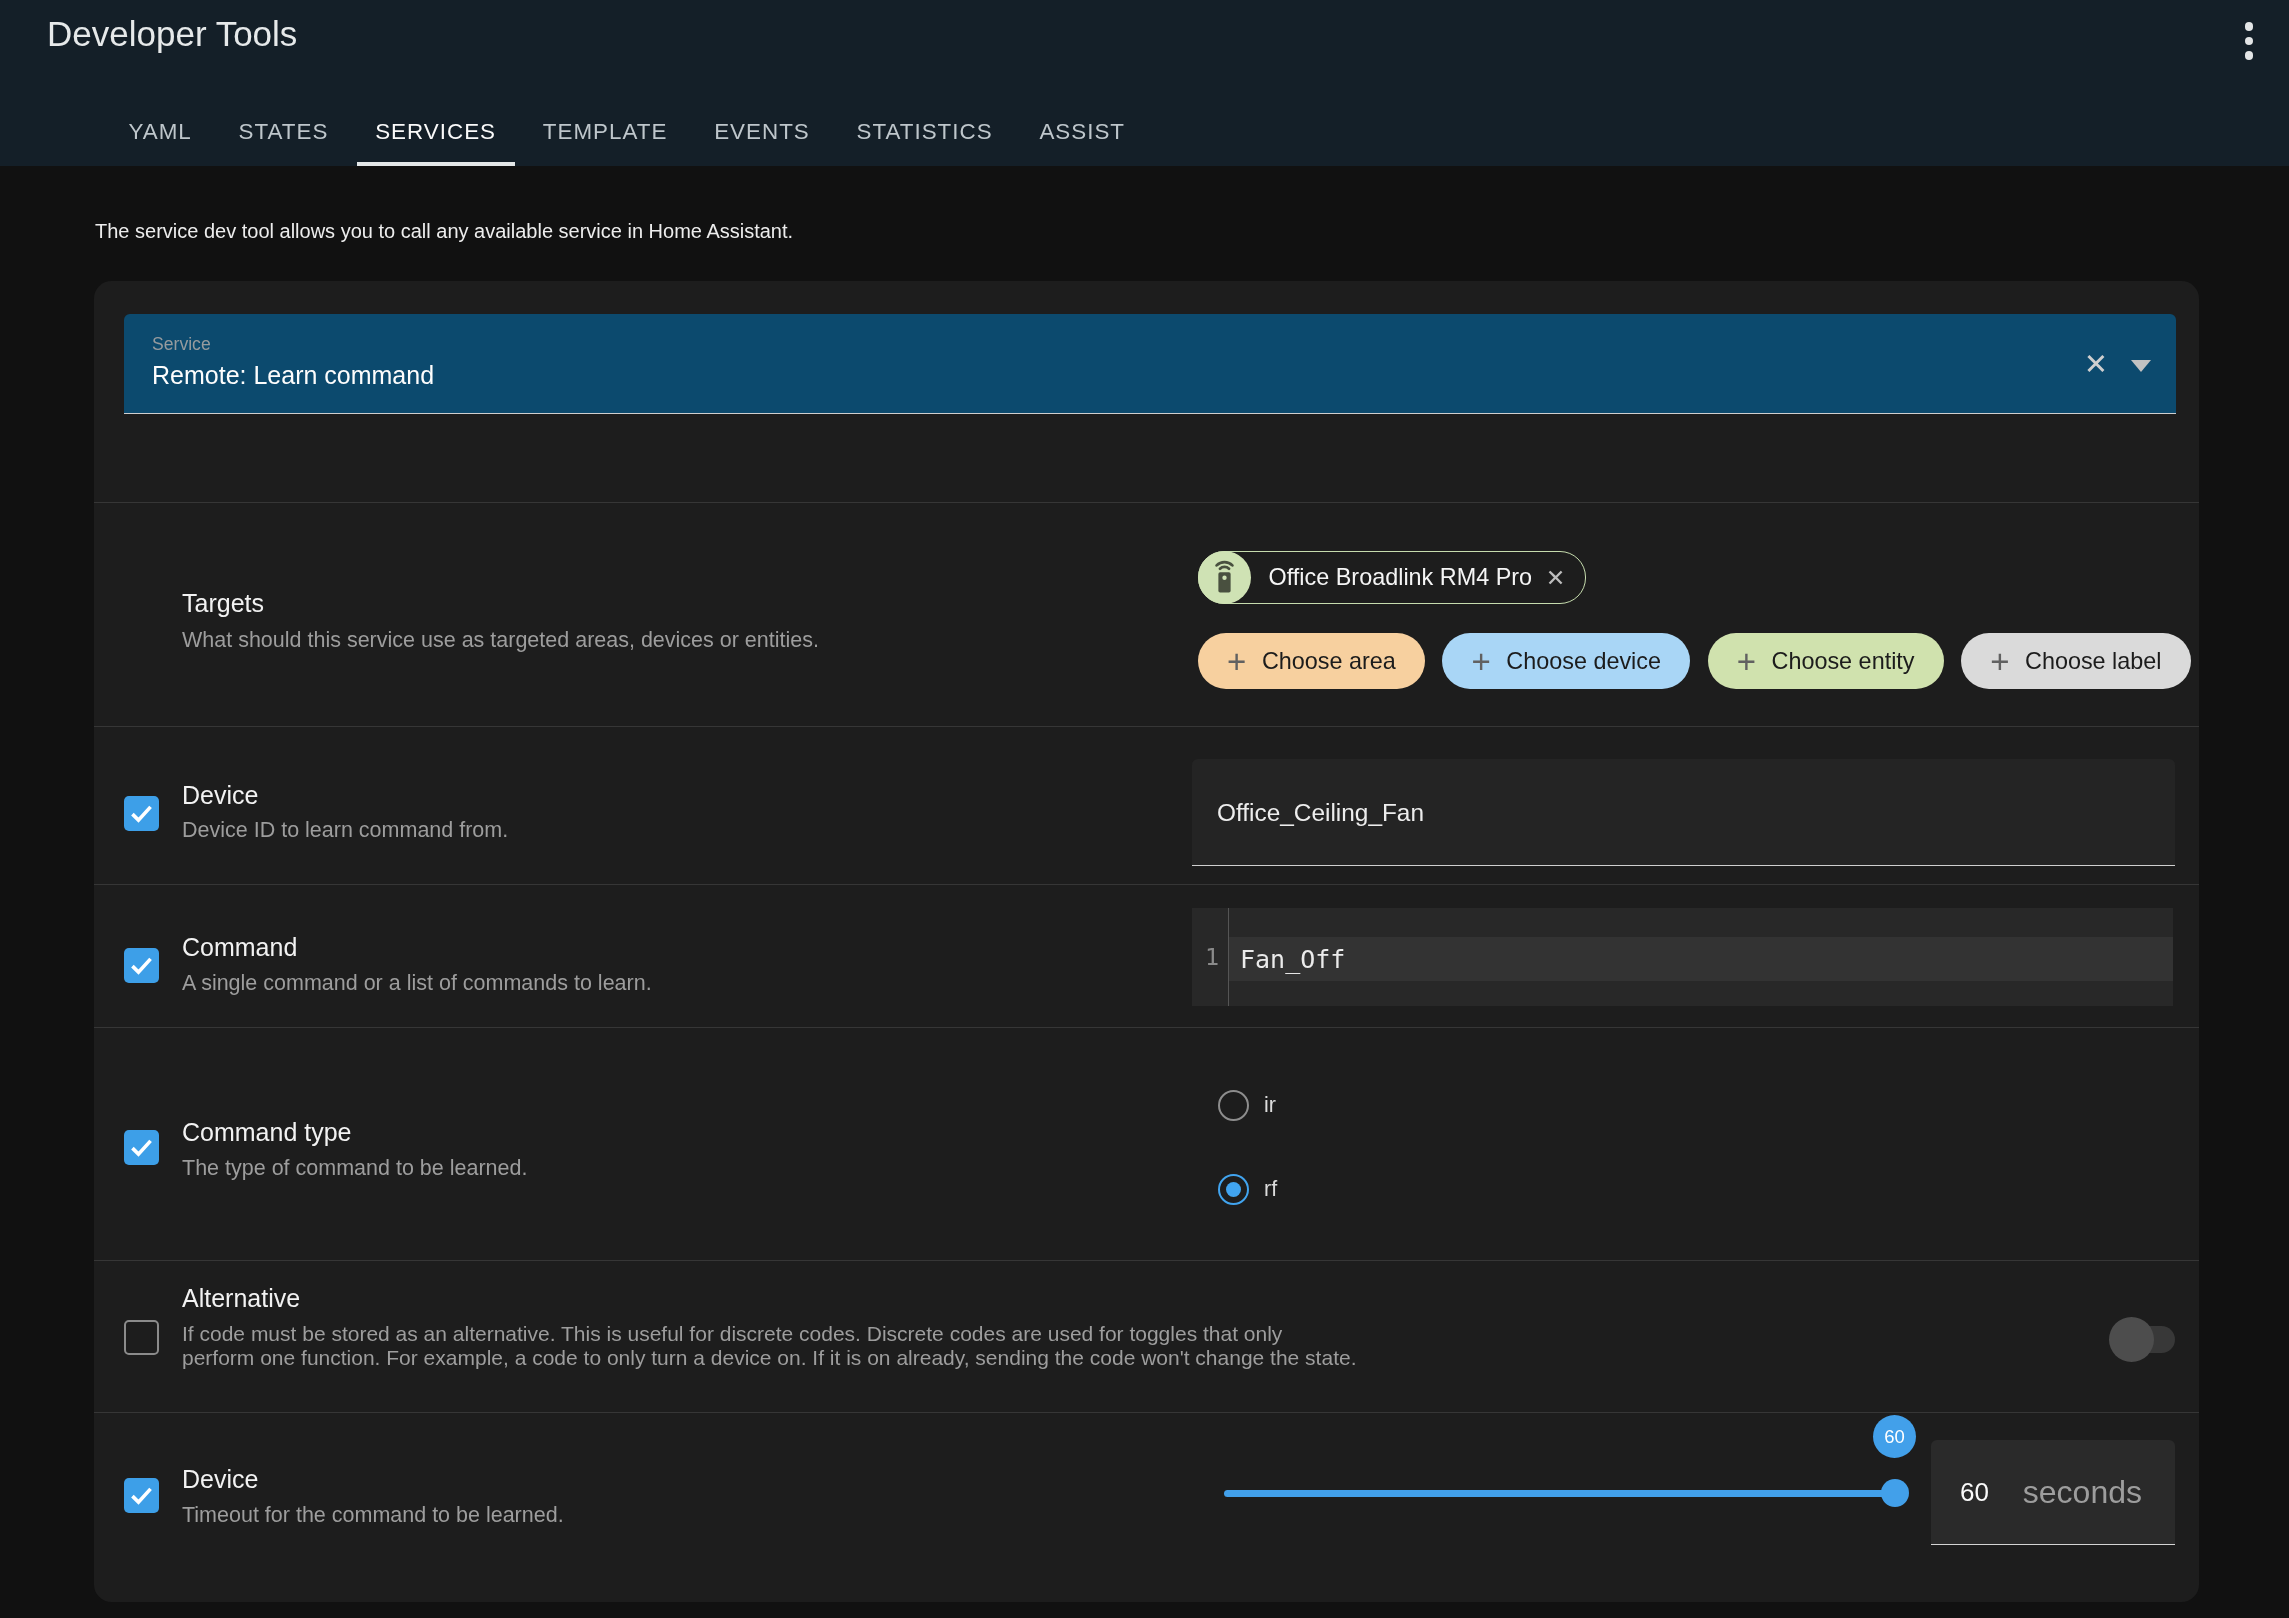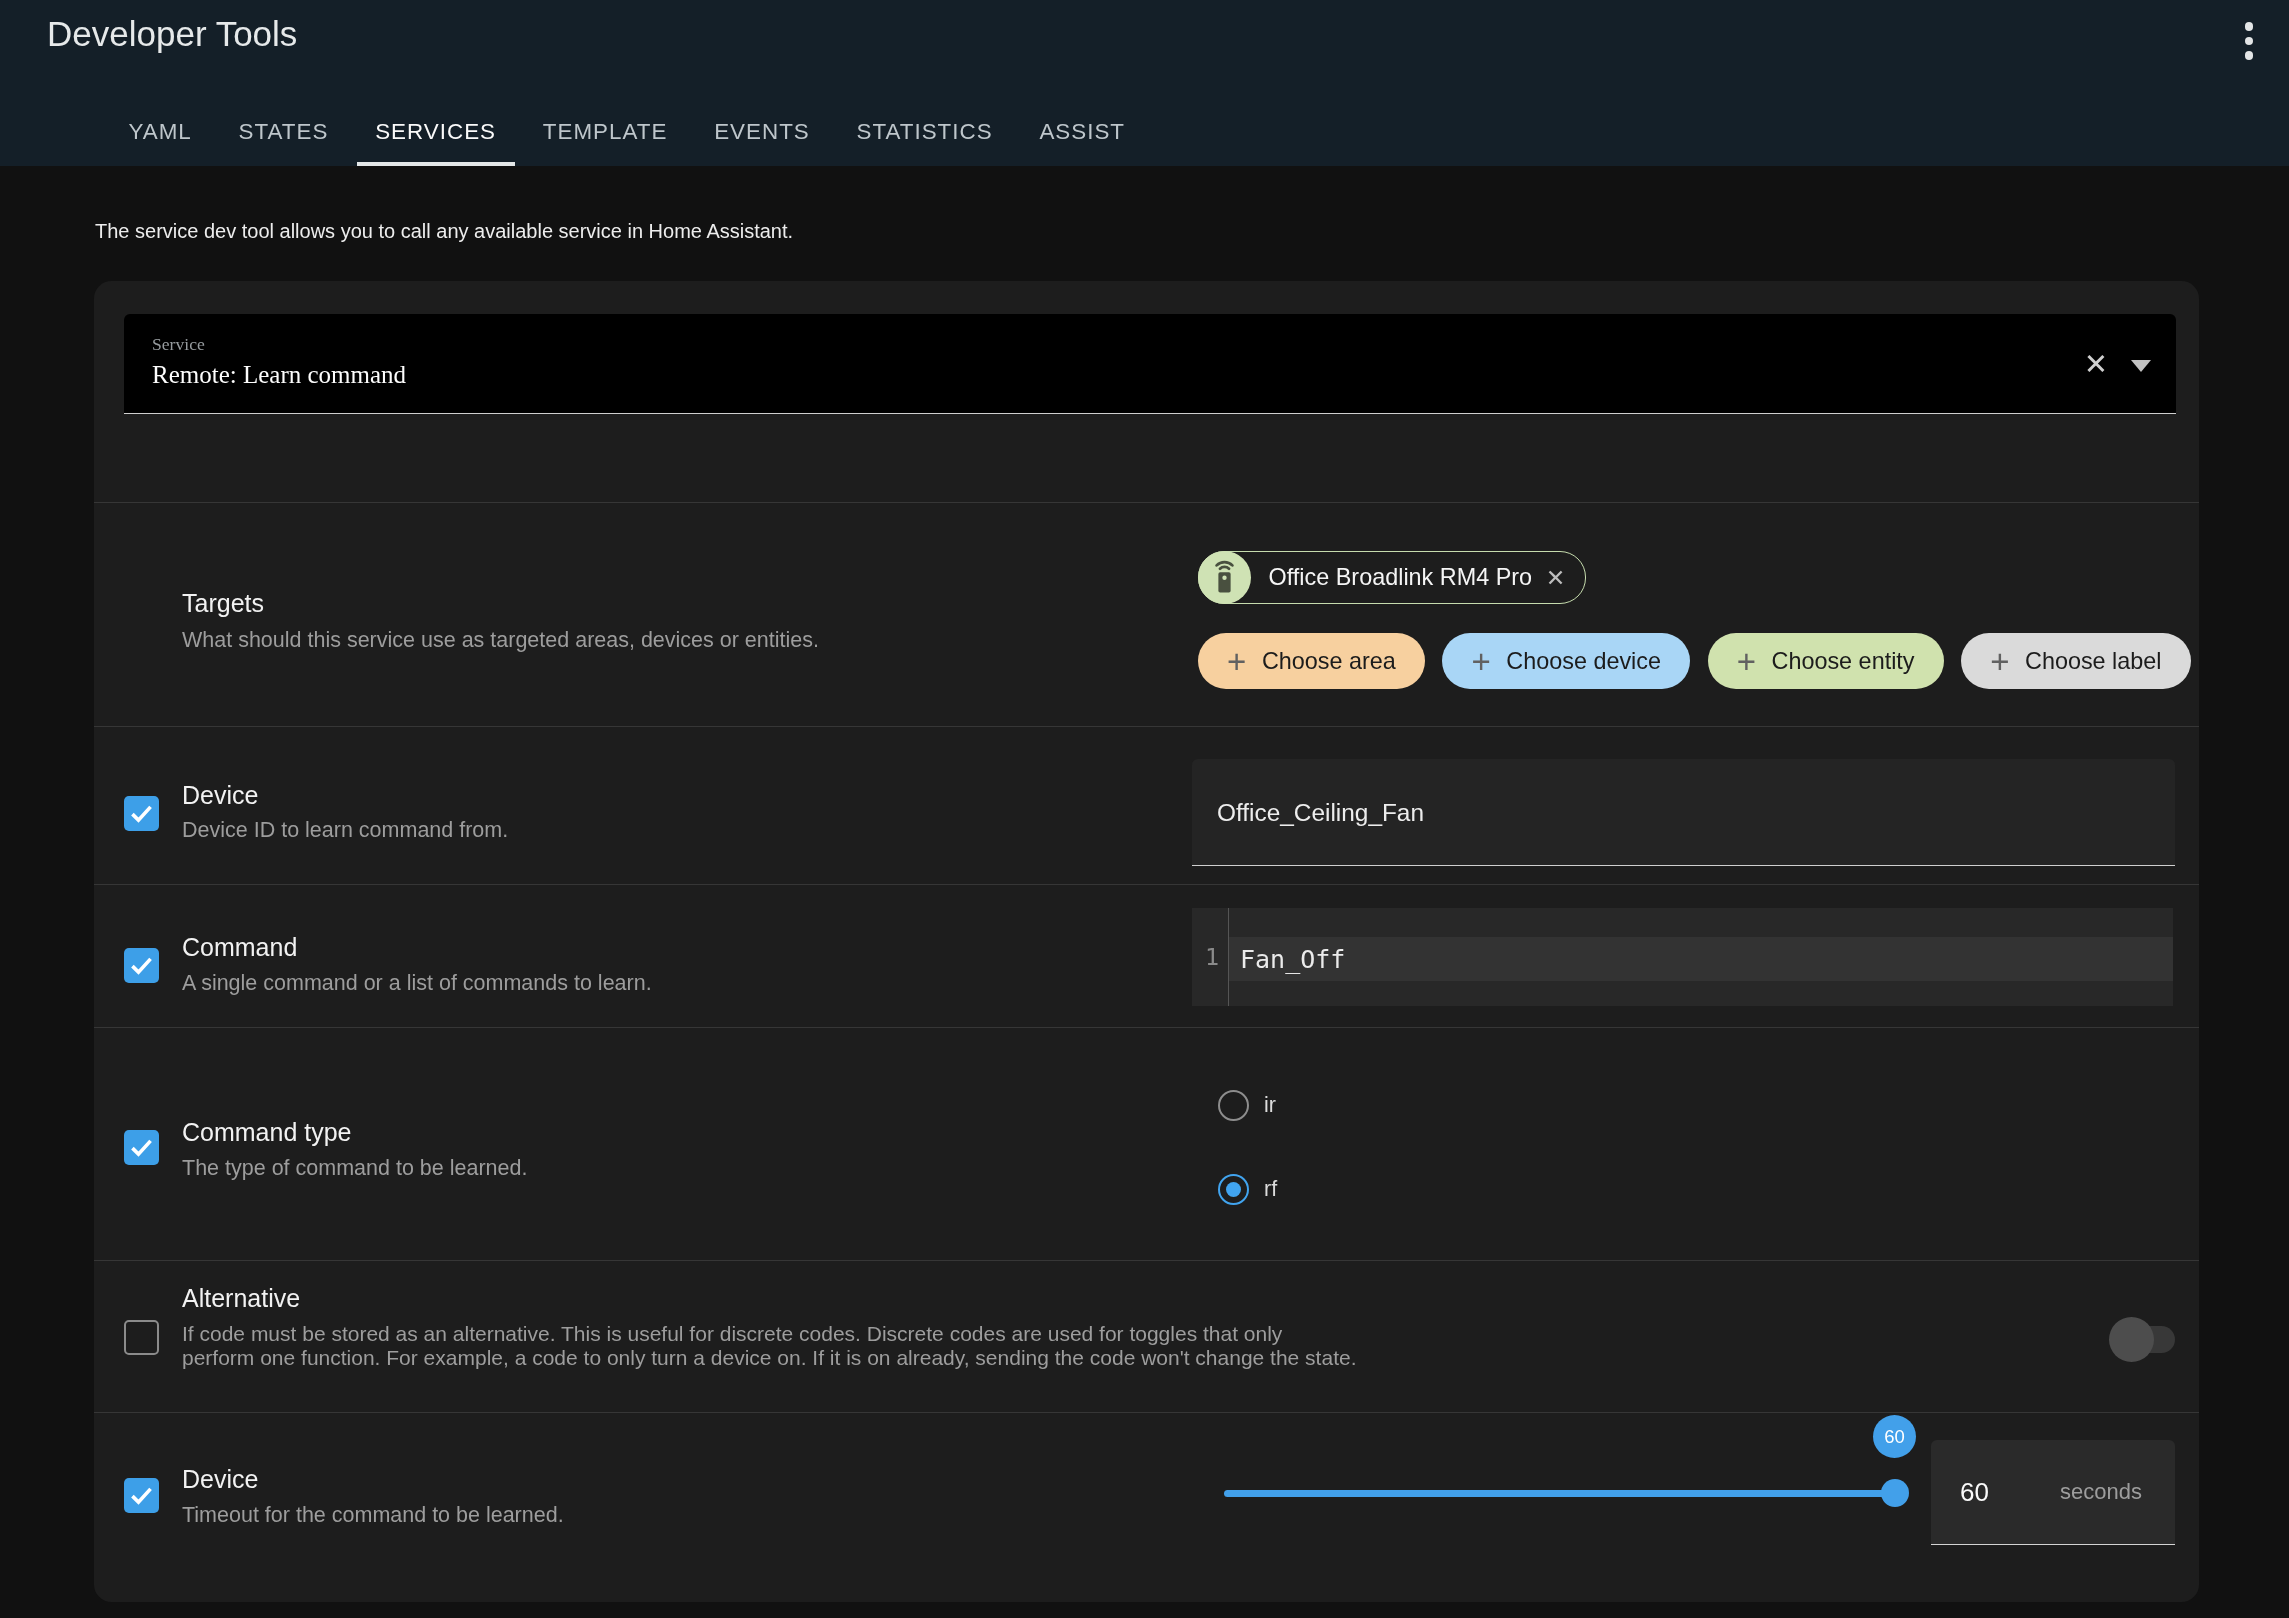--- a/index.html
+++ b/index.html
@@ -18,21 +18,21 @@
   .tab.active { color:#fafafa; }
   .tab.active::after { content:""; position:absolute; left:0; right:0; bottom:0; height:3.9px; background:#e4e7e8; }
 
   
   .intro { position:absolute; left:95px; top:220px; font-size:20px; color:#ededed; }
   .card { position:absolute; left:94px; top:281px; width:2105px; height:1321px;
     background:#1d1d1d; border-radius:17.6px; }
 
   
   .service-field { position:absolute; left:30px; top:33px; width:2052px; height:100px;
-    background:#000000; border-radius:5.9px 5.9px 0 0; border-bottom:1px solid #cfcfcf; cursor:pointer;font-family:Liberation Serif, serif; }
+    background:#0c4a6e; border-radius:5.9px 5.9px 0 0; border-bottom:1px solid #cfcfcf; cursor:pointer; }
   .service-label { position:absolute; left:28px; top:19.5px; font-size:17.6px; color:#969b9e; }
   .service-value { position:absolute; left:28px; top:47px; font-size:25px; color:#fdfdfd; }
   .clear-x { position:absolute; right:68px; top:33px; font-size:29px; color:#cfcfcf; cursor:pointer; }
   .caret { position:absolute; right:25px; top:46px; width:0; height:0;
     border-left:10.7px solid transparent; border-right:10.7px solid transparent; border-top:12.7px solid #c2c2c2; cursor:pointer; }
 
   .svc-desc { position:absolute; left:0; top:134px; width:100%; height:88px; }
   .svc-desc-text { position:absolute; left:30px; top:29px; font-size:24.4px; color:#e8e8e8; }
   .help { position:absolute; left:2044px; top:28px; width:33px; height:33px; border-radius:50%;
     background:#9c9c9c; color:#1d1d1d; font-size:24.4px; font-weight:bold; text-align:center; line-height:33px; cursor:pointer; }
@@ -104,21 +104,21 @@
   .slider-track { position:absolute; left:1130px; top:77px; width:673px; height:6.8px; border-radius:3.9px; background:#42a0ea; cursor:pointer; }
   .slider-thumb { position:absolute; left:1787px; top:66px; width:28px; height:28px; border-radius:50%; background:#42a0ea; cursor:grab; }
   .balloon { position:absolute; left:1779px; top:2px; width:43px; height:43px; border-radius:50%;
     background:#42a0ea; color:#fff; font-size:18.5px; display:flex; align-items:center; justify-content:center; }
   .balloon::after { content:""; position:absolute; left:13.7px; bottom:-5.9px; width:15.6px; height:15.6px;
     background:#42a0ea; transform:rotate(45deg); z-index:-1; }
   .numbox { position:absolute; left:1837px; top:27px; width:244px; height:105px;
     background:#2a2a2a; border-radius:5.9px 5.9px 0 0; border-bottom:1px solid #d4d4d4;
     display:flex; align-items:center; justify-content:space-between; padding:0 33px 0 29px; cursor:text; }
   .numbox .num { font-size:26px; color:#fafafa; }
-  .numbox .unit { font-size:22px; color:#9d9d9d; }
+  .numbox .unit { font-size:32px; color:#9d9d9d; }
 
   
   .row-targets .row-title { top:86px; }  .row-targets .row-desc { top:125px; }
   .row-device  .cb { top:69px; }  .row-device .row-title { top:54px; }  .row-device .row-desc { top:91px; }
   .row-command .cb { top:63px; }  .row-command .row-title { top:48px; } .row-command .row-desc { top:86px; }
   .row-ctype   .cb { top:102px; } .row-ctype .row-title { top:90px; }   .row-ctype .row-desc { top:128px; }
   .row-ctype .opt-ir { top:62px; } .row-ctype .opt-rf { top:146px; }
   .row-alt     .cb { top:59px; }  .row-alt .row-title { top:23.4px; }     .row-alt .row-desc { top:61px; width:1175px; font-size:21px; line-height:24.4px; }
   .row-timeout .cb { top:65px; }  .row-timeout .row-title { top:52px; } .row-timeout .row-desc { top:90px; }
 </style>

